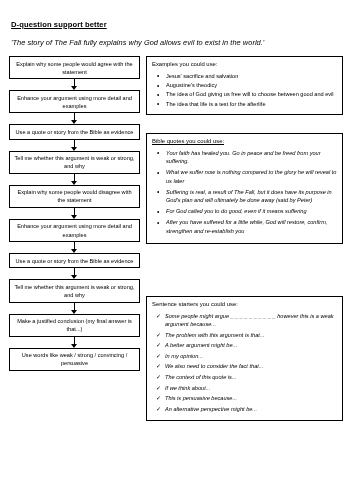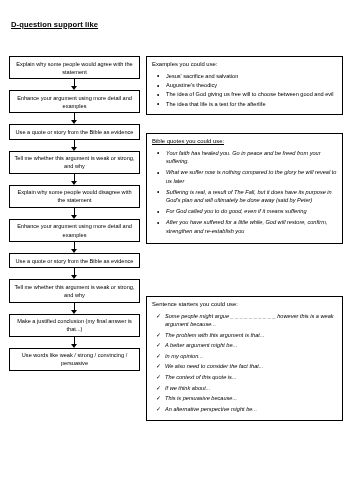--- a/index.html
+++ b/index.html
@@ -143,21 +143,22 @@
 
   #panel-examples { left: 146px; top: 56px; width: 197px; }
   #panel-quotes   { left: 146px; top: 133px; width: 197px; }
   #panel-starters { left: 146px; top: 296px; width: 197px; }
 </style>
 </head>
 <body>
 
 <div class="page">
 
-  <div class="title">D-question support like</div>
+  <div class="title">D-question support better</div>
+  <div class="quote">'The story of The Fall fully explains why God allows evil to exist in the world.'</div>
 
   <div class="flow">
     <div class="fbox">Explain why some people would agree with the statement</div>
     <div class="arrow">
         <div class="stem"></div>
         <div class="head"></div>
       </div>
     <div class="fbox">Enhance your argument using more detail and examples</div>
     <div class="arrow">
         <div class="stem"></div>

